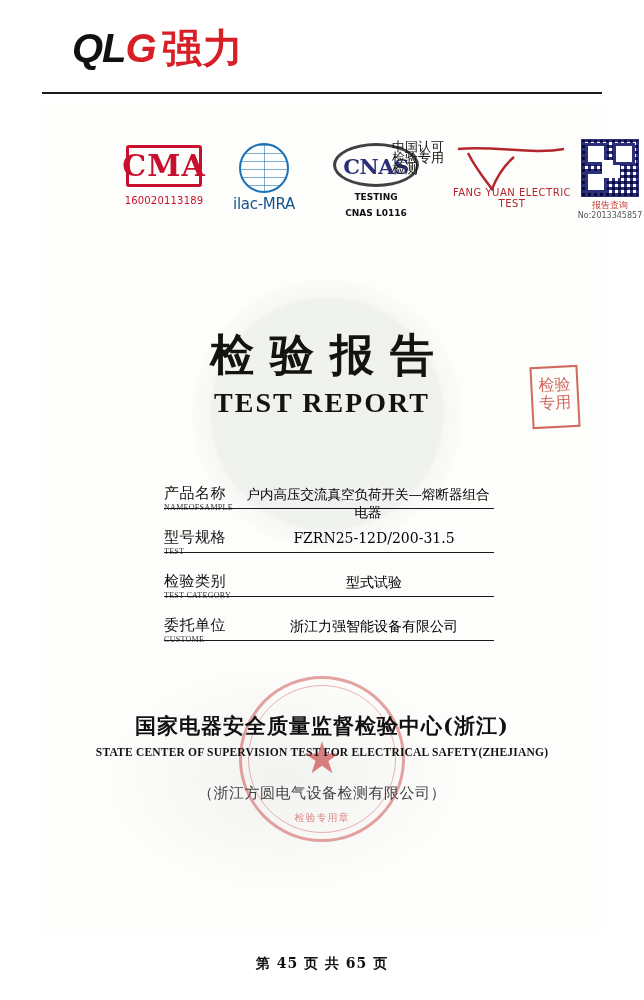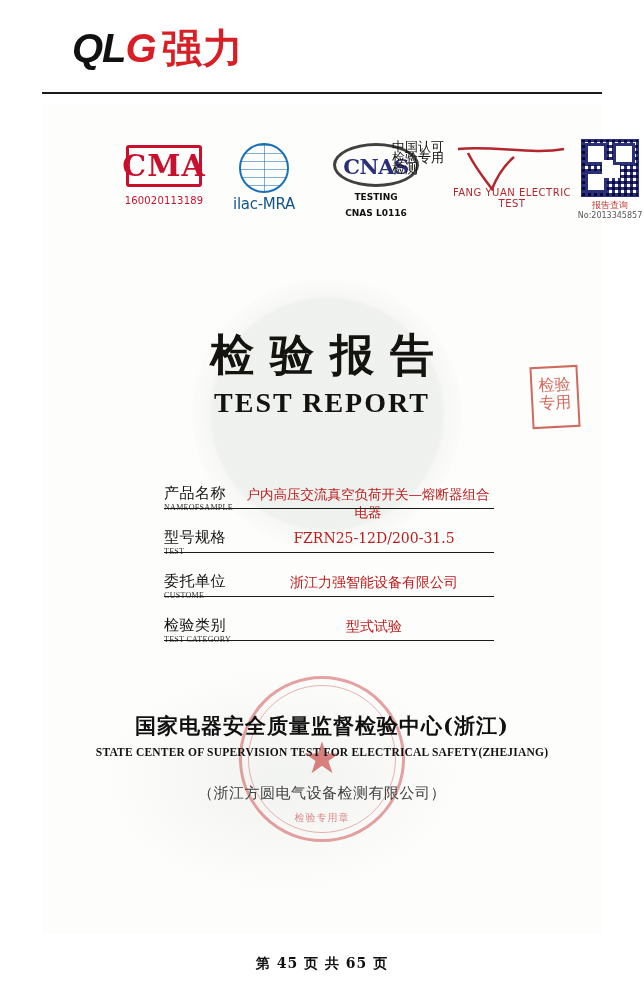--- a/index.html
+++ b/index.html
@@ -331,21 +331,21 @@
     letter-spacing: 0.3px;
   }
   .field-value {
     position: absolute;
     left: 90px;
     right: 0;
     top: 2px;
     text-align: center;
     font-family: "DejaVu Serif", serif;
     font-size: 14px;
-    color: #b91c1c;
+    color: #000000;
   }
   .field-value.wide {
     left: 78px;
     font-size: 13.5px;
   }
   .field-rule {
     position: absolute;
     left: 0;
     right: 0;
     top: 24px;
@@ -509,30 +509,30 @@
     </div>
 
     <div class="field">
       <div class="field-label">型号规格</div>
       <div class="field-sub">TEST</div>
       <div class="field-value">FZRN25-12D/200-31.5</div>
       <div class="field-rule"></div>
     </div>
 
     <div class="field">
+      <div class="field-label">检验类别</div>
+      <div class="field-sub">TEST CATEGORY</div>
+      <div class="field-value">型式试验</div>
+      <div class="field-rule"></div>
+    </div>
+
+    <div class="field">
       <div class="field-label">委托单位</div>
       <div class="field-sub">CUSTOME</div>
       <div class="field-value">浙江力强智能设备有限公司</div>
-      <div class="field-rule"></div>
-    </div>
-
-    <div class="field">
-      <div class="field-label">检验类别</div>
-      <div class="field-sub">TEST CATEGORY</div>
-      <div class="field-value">型式试验</div>
       <div class="field-rule"></div>
     </div>
   </div>
 
   <div class="seal-round">
     <div class="inner"></div>
     <div class="seal-star">★</div>
     <div class="seal-bottom-text">检验专用章</div>
   </div>
 

